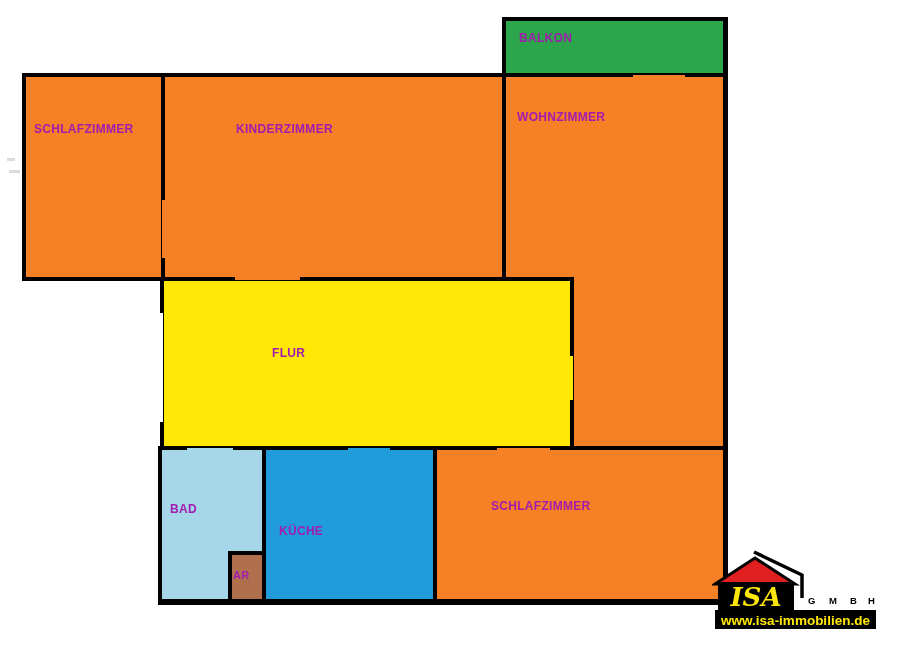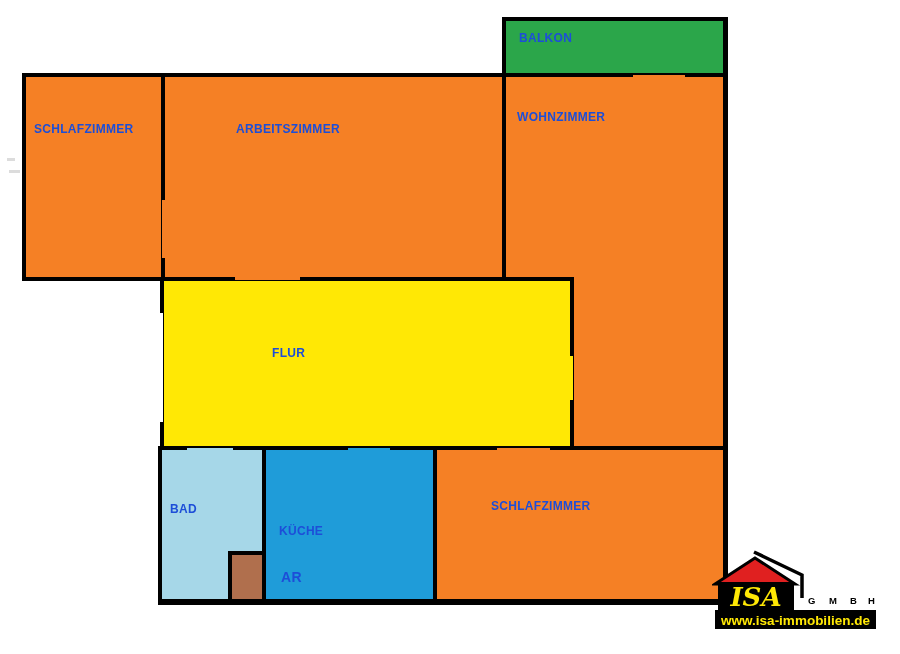--- a/index.html
+++ b/index.html
@@ -2,23 +2,23 @@
 <html><head>
 <meta charset="utf-8">
 <style>
   html,body{margin:0;padding:0;background:#fff;}
   .stage{position:relative;width:900px;height:654px;background:#fff;overflow:hidden;
          font-family:"Liberation Sans",sans-serif;}
   .room{position:absolute;border:4px solid #000;box-sizing:border-box;}
   .room.bottomrow{border-bottom-width:6px;}
   .room.rightwall{border-right-width:5px;}
   .patch{position:absolute;}
-  .rlabel{position:absolute;font-weight:bold;font-size:12px;color:#1d4ed8;
+  .rlabel{position:absolute;font-weight:bold;font-size:12px;color:#a21caf;
           letter-spacing:.3px;white-space:nowrap;z-index:6;}
-  .rlabel.small{font-size:14px;padding-left:48px;}
+  .rlabel.small{font-size:11px;}
   .artifact{position:absolute;background:#c9c9c9;opacity:.65;z-index:1;}
   .logo{position:absolute;left:712px;top:546px;width:170px;height:86px;z-index:7;}
   
   .c-orange{background:#F58025;}
   .c-green{background:#2BA64A;}
   .c-yellow{background:#FFE805;}
   .c-lblue{background:#A6D7E8;}
   .c-blue{background:#1F9CD9;}
   .c-brown{background:#B06F4D;}
   .c-white{background:#FFFFFF;}
@@ -53,21 +53,21 @@
   <div class="patch c-orange" style="left:161.5px;top:200px;width:3.5px;height:58px;z-index:4"></div>
   <div class="patch c-orange" style="left:235px;top:277px;width:65px;height:2.5px;z-index:4"></div>
   <div class="patch c-yellow" style="left:570px;top:356px;width:2.5px;height:44px;z-index:4"></div>
   <div class="patch c-white" style="left:160px;top:313px;width:2.5px;height:109px;z-index:4"></div>
   <div class="patch c-lblue" style="left:187px;top:448px;width:46px;height:5px;z-index:4"></div>
   <div class="patch c-blue" style="left:348px;top:448px;width:42px;height:5px;z-index:4"></div>
   <div class="patch c-orange" style="left:497px;top:448px;width:53px;height:5px;z-index:4"></div>
   <div class="patch c-orange" style="left:620px;top:449.5px;width:50px;height:3.5px;z-index:4"></div>
 
   <span class="rlabel" style="left:34px;top:122px">SCHLAFZIMMER</span>
-  <span class="rlabel" style="left:236px;top:122px">ARBEITSZIMMER</span>
+  <span class="rlabel" style="left:236px;top:122px">KINDERZIMMER</span>
   <span class="rlabel" style="left:517px;top:110px">WOHNZIMMER</span>
   <span class="rlabel" style="left:519px;top:31px">BALKON</span>
   <span class="rlabel" style="left:272px;top:346px">FLUR</span>
   <span class="rlabel" style="left:170px;top:502px">BAD</span>
   <span class="rlabel" style="left:279px;top:524px">KÜCHE</span>
   <span class="rlabel small" style="left:233px;top:569px">AR</span>
   <span class="rlabel" style="left:491px;top:499px">SCHLAFZIMMER</span>
 
   <svg class="logo" viewBox="0 0 170 86">
     <polyline points="42,6 90,29 90,52" fill="none" stroke="#000000" stroke-width="3.5"></polyline>

